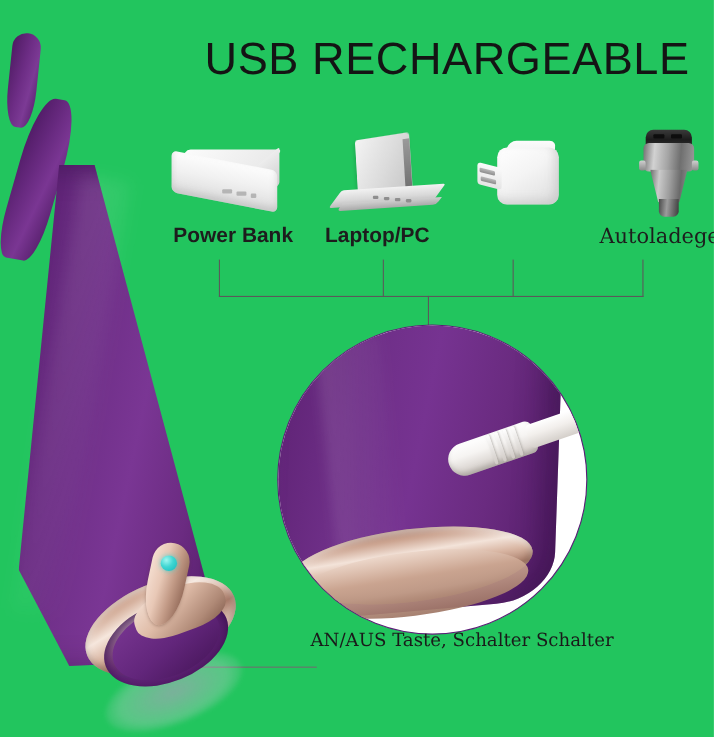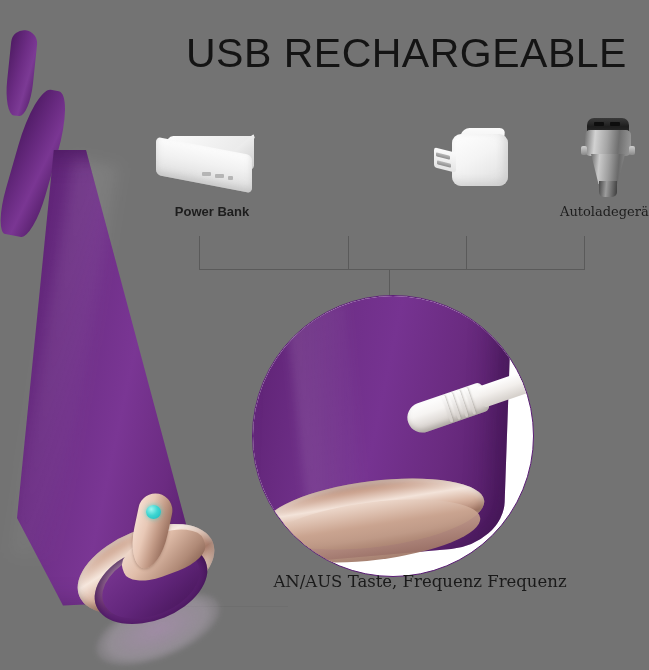--- a/index.html
+++ b/index.html
@@ -4,21 +4,21 @@
 <style>
   html, body {
     margin: 0;
     padding: 0;
     background: #ffffff;
   }
   #stage {
     position: relative;
     width: 649px;
     height: 670px;
-    background: #737373;
+    background: #22c55e;
     overflow: hidden;
     font-family: "Liberation Sans", sans-serif;
   }
 
   
   .headline {
     position: absolute;
     left: 186px;
     top: 30px;
     width: 440px;
@@ -50,21 +50,21 @@
     top: 0;
     width: 124px;
     height: 92px;
   }
   .device .cap {
     position: absolute;
     left: 0;
     top: 92px;
     width: 124px;
     text-align: center;
-    font-size: 13px;
+    font-size: 19px;
     color: #1d1d1d;
     white-space: nowrap;
   }
   .cap-sans { font-family: "Liberation Sans", sans-serif; font-weight: 700; }
   .cap-serif { font-family: "DejaVu Serif", "Liberation Serif", serif; font-weight: 400; font-size: 12.5px; }
 
   #dev-powerbank { left: 0px; }
   #dev-laptop    { left: 131px; }
   #dev-charger   { left: 268px; }
   #dev-carcharger{ left: 395px; }
@@ -457,20 +457,33 @@
         <div class="pb-top"></div>
         <div class="pb-side"></div>
         <div class="pb-body"></div>
         <div class="pb-port" style="left:52px; top:60px;"></div>
         <div class="pb-port" style="left:65px; top:62px;"></div>
         <div class="pb-port" style="left:78px; top:64px; width:5px;"></div>
       </div>
       <div class="cap cap-sans">Power Bank</div>
     </div>
 
+    <div class="device" id="dev-laptop">
+      <div class="art">
+        <div class="lt-screen"></div>
+        <div class="lt-screen-edge"></div>
+        <div class="lt-base"></div>
+        <div class="lt-base2"></div>
+        <div class="lt-key" style="left:58px; top:66px;"></div>
+        <div class="lt-key" style="left:68px; top:67px;"></div>
+        <div class="lt-key" style="left:78px; top:68px;"></div>
+        <div class="lt-key" style="left:88px; top:69px;"></div>
+      </div>
+      <div class="cap cap-sans">Laptop/PC</div>
+    </div>
 
     <div class="device" id="dev-charger">
       <div class="art">
         <div class="ch-body-top"></div>
         <div class="ch-body"></div>
         <div class="ch-prong-plate"></div>
         <div class="ch-prong" style="left:18px; top:42px; transform:skewY(14deg);"></div>
         <div class="ch-prong" style="left:19px; top:50px; transform:skewY(14deg);"></div>
       </div>
     </div>
@@ -508,21 +521,21 @@
       <div class="connector-rib" style="left:40px;"></div>
       <div class="connector-rib" style="left:48px;"></div>
       <div class="connector-rib" style="left:56px;"></div>
       <div class="connector-rib" style="left:64px;"></div>
       <div class="connector-cable"></div>
     </div>
   </div>
 
   <div class="leader-line" style="left:172px; top:606px; width:116px;"></div>
 
-  <div class="inset-caption">AN/AUS Taste, Frequenz Frequenz</div>
+  <div class="inset-caption">AN/AUS Taste, Schalter Schalter</div>
 
   <div class="product">
     <div class="prod-tip"></div>
     <div class="prod-neck"></div>
     <div class="prod-cone"></div>
     <div class="prod-cone-hl"></div>
     <div class="prod-shadow"></div>
     <div class="prod-base-ring"></div>
     <div class="prod-endcap"></div>
     <div class="prod-endcap-inner"></div>

